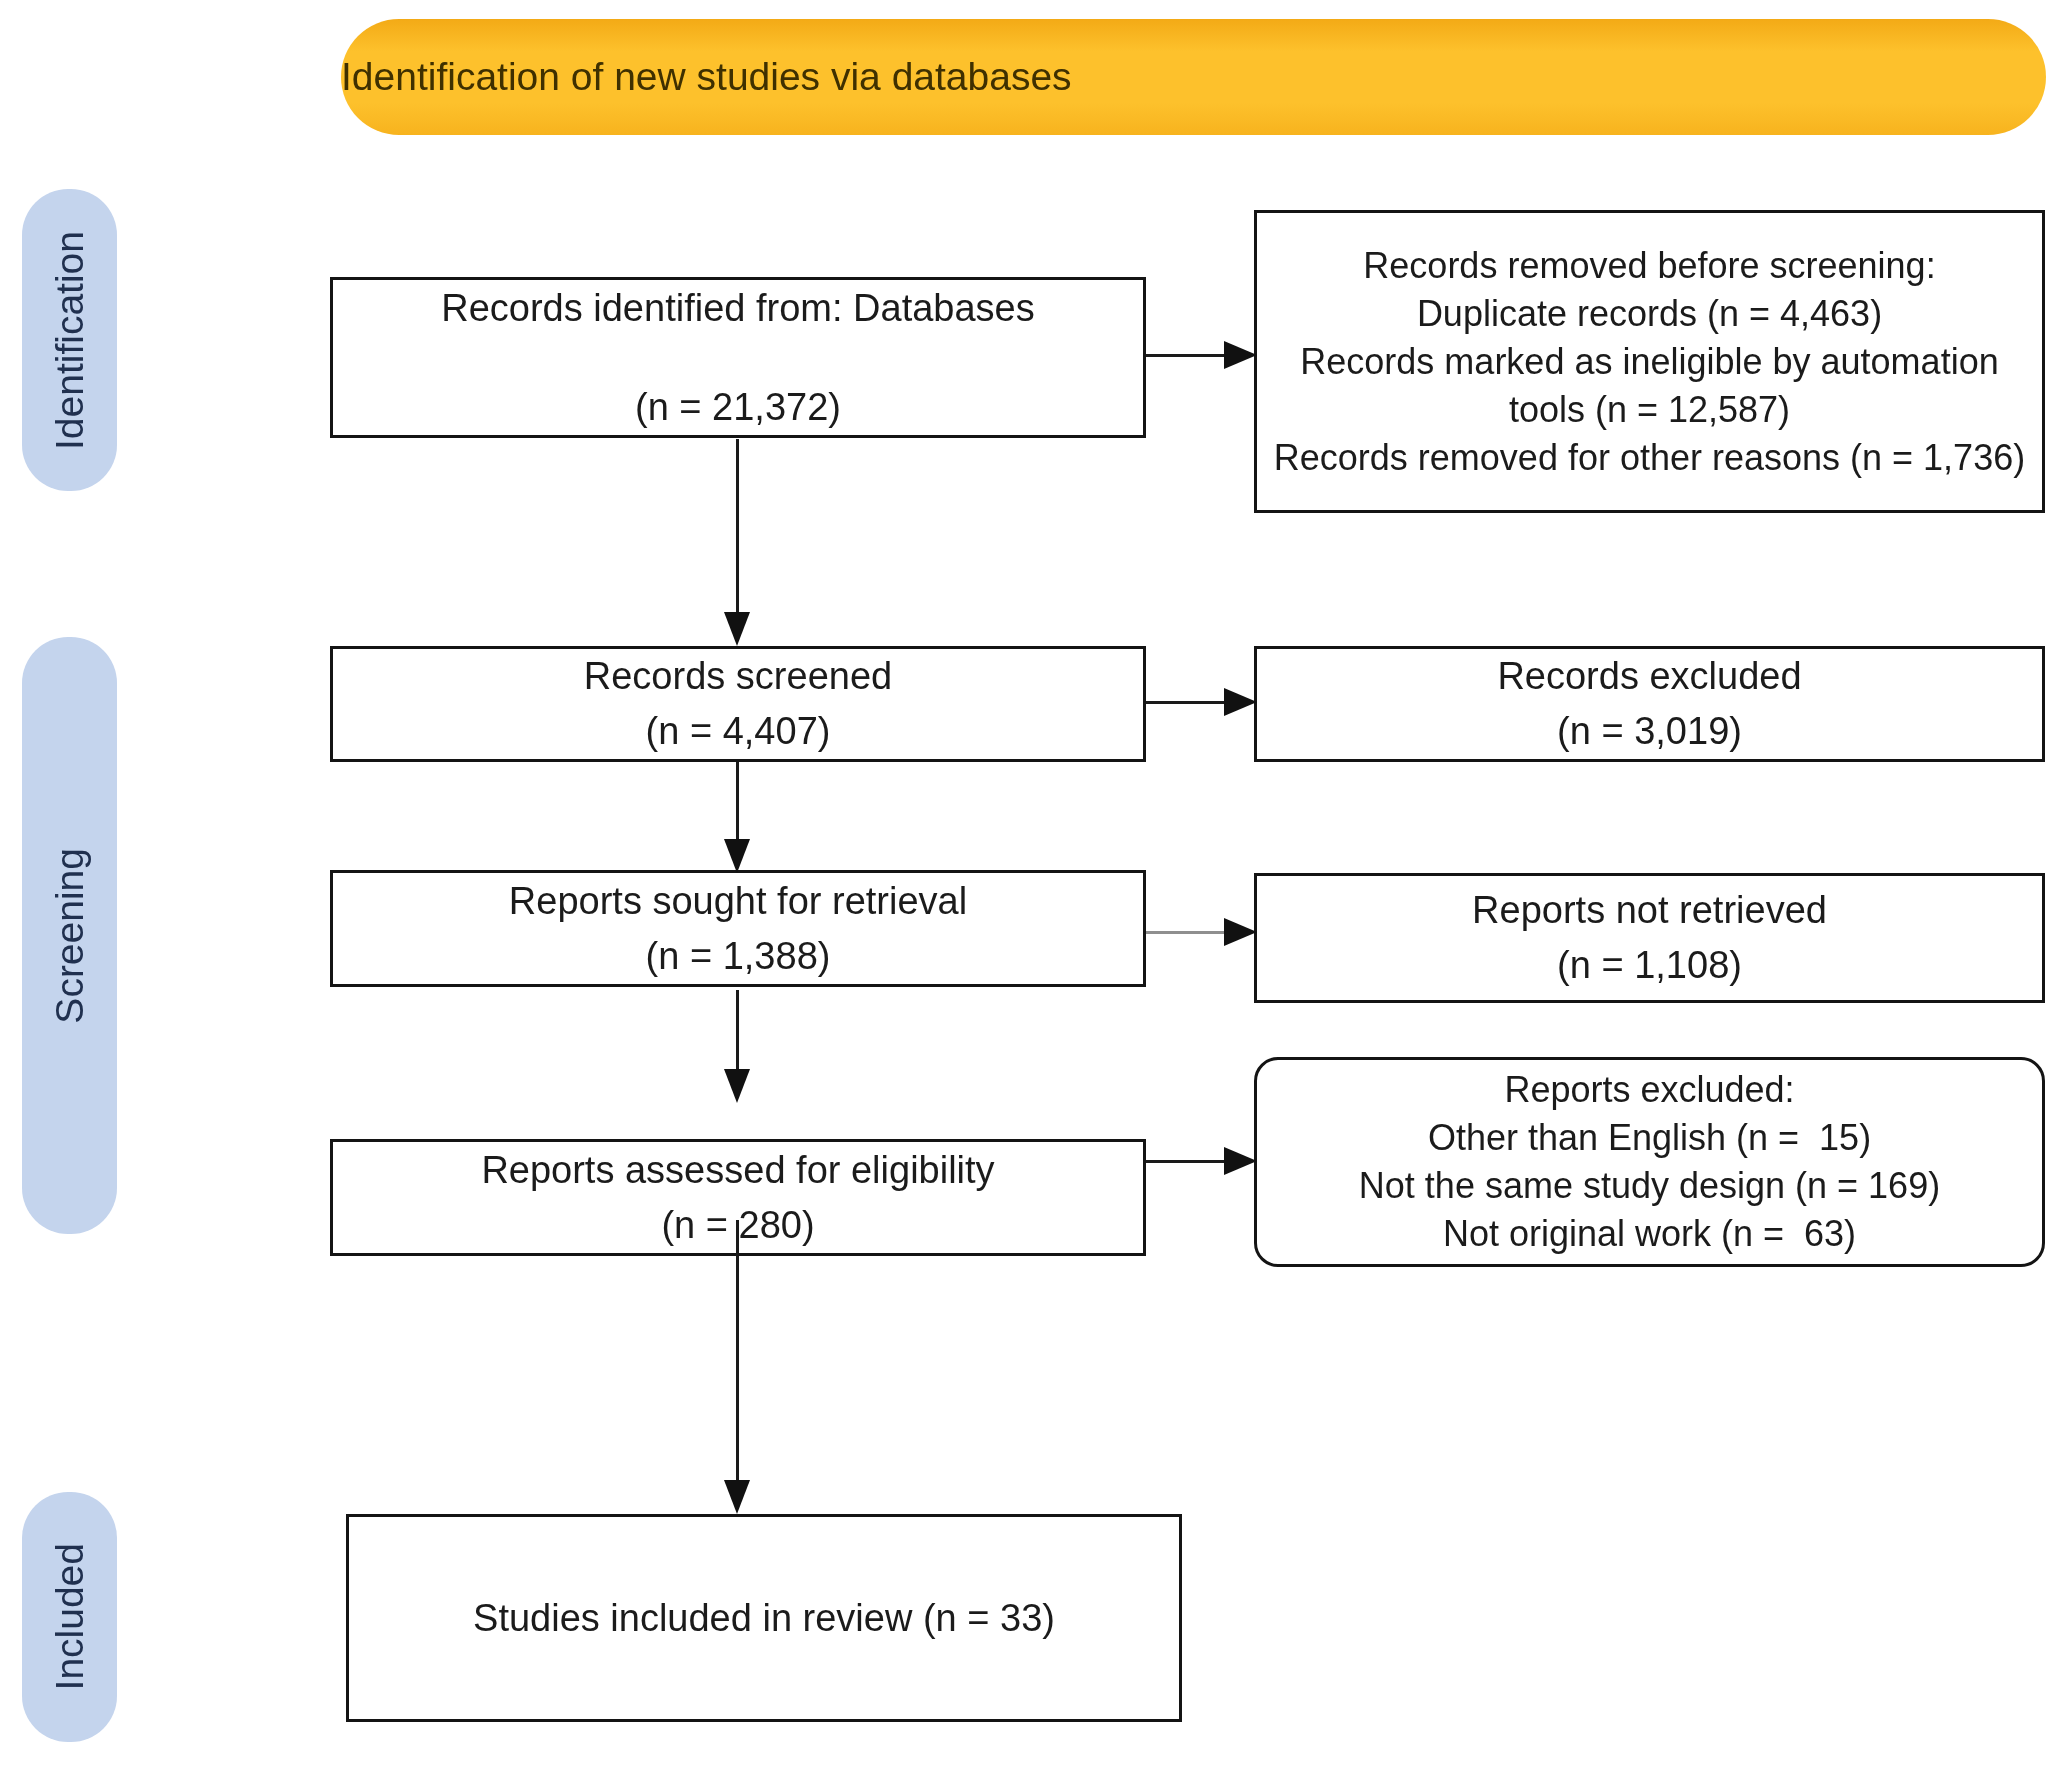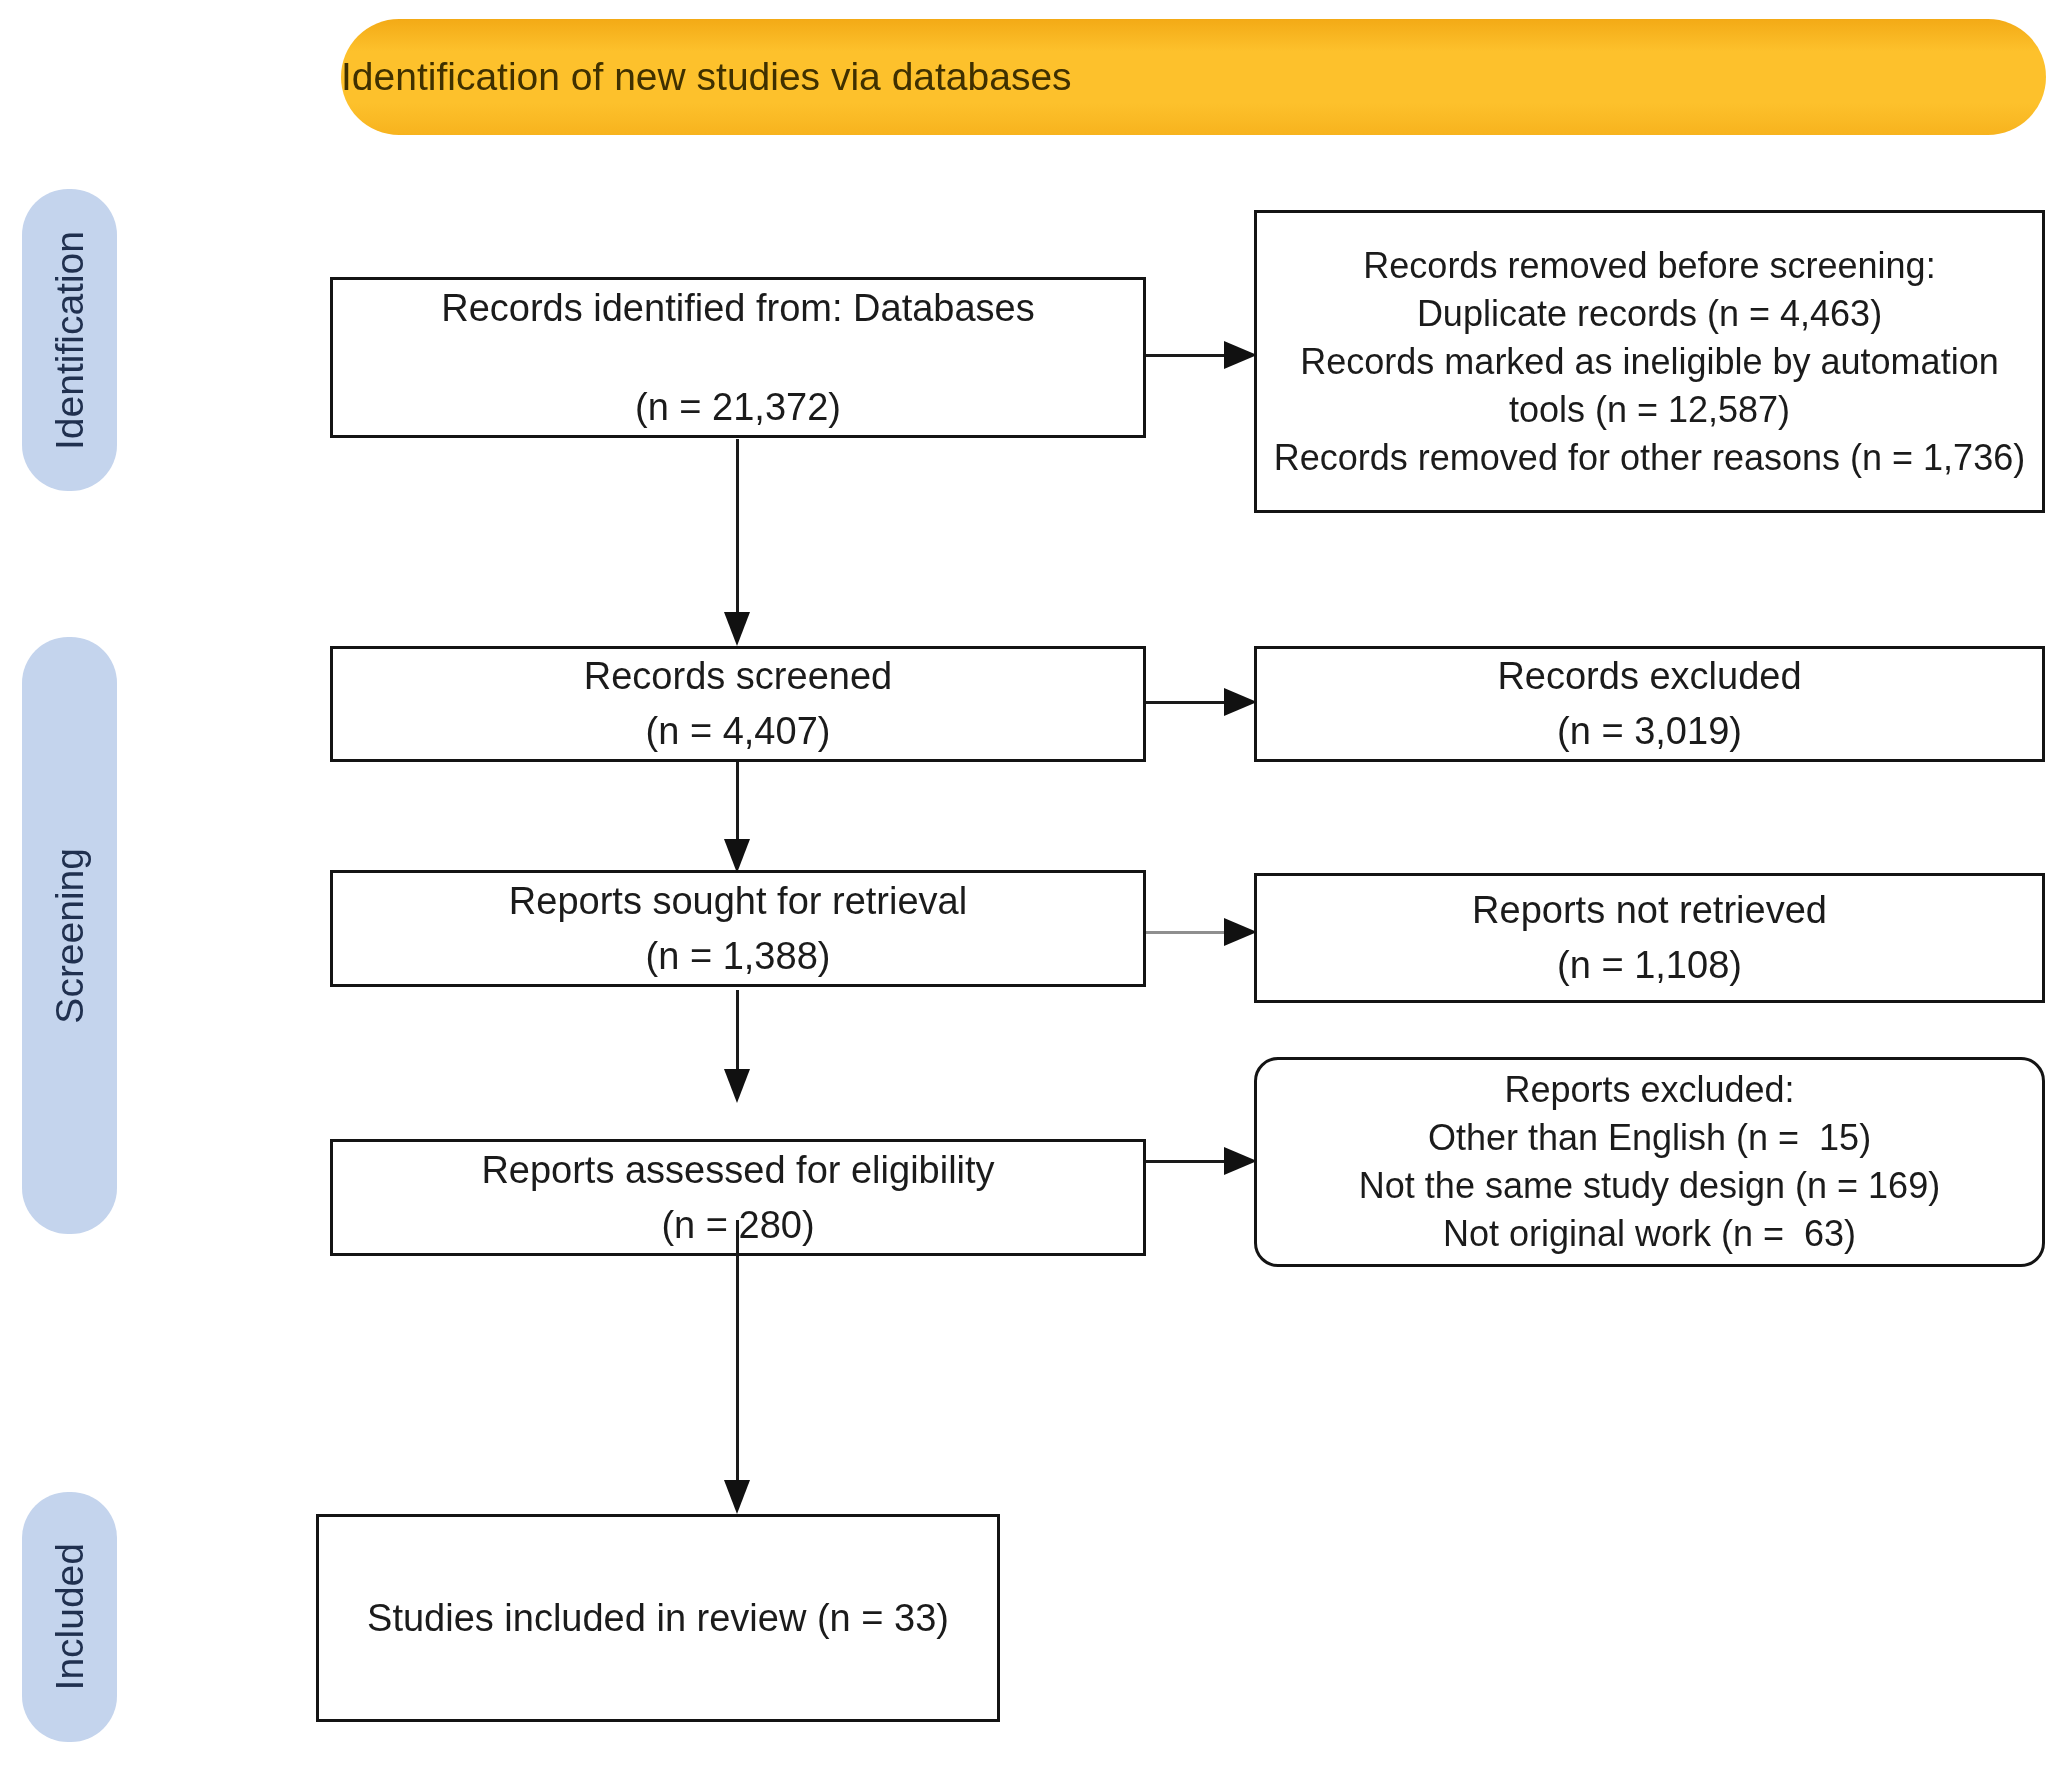--- a/index.html
+++ b/index.html
@@ -55,21 +55,21 @@
     box-sizing: border-box;
     padding: 0 11.3px;
   }
   .box .line { white-space: pre-wrap; display: block; width: 100%; }
   .box.dense { font-size: 36px; line-height: 48px; }
 
   #box-identified { left: 330px;  top: 277px;  width: 816px; height: 161px; gap: 44px; }
   #box-screened   { left: 330px;  top: 646px; width: 816px; height: 116px; }
   #box-sought     { left: 330px;  top: 870px; width: 816px; height: 117px; }
   #box-assessed   { left: 330px;  top: 1103px; width: 816px; height: 117px; margin-top: 36px; }
-  #box-included   { left: 316px;  top: 1514px; width: 684px; height: 208px; }
+  #box-included   { left: 346px;  top: 1514px; width: 836px; height: 208px; }
 
   #box-removed          { left: 1254px; top: 210px;  width: 791px; height: 303px; }
   #box-rec-excluded     { left: 1254px; top: 646px; width: 791px; height: 116px; }
   #box-not-retrieved    { left: 1254px; top: 873px; width: 791px; height: 130px; }
   #box-rep-excluded     { left: 1254px; top: 1057px; width: 791px; height: 210px; border-radius: 24px; }
 
   
   .arrow-right { position: absolute; left: 1146px; width: 111px; height: 29px; }
   .arrow-right .shaft {
     position: absolute; left: 0; right: 31px; top: 12.5px; height: 3.8px; background: #1a1a1a;

